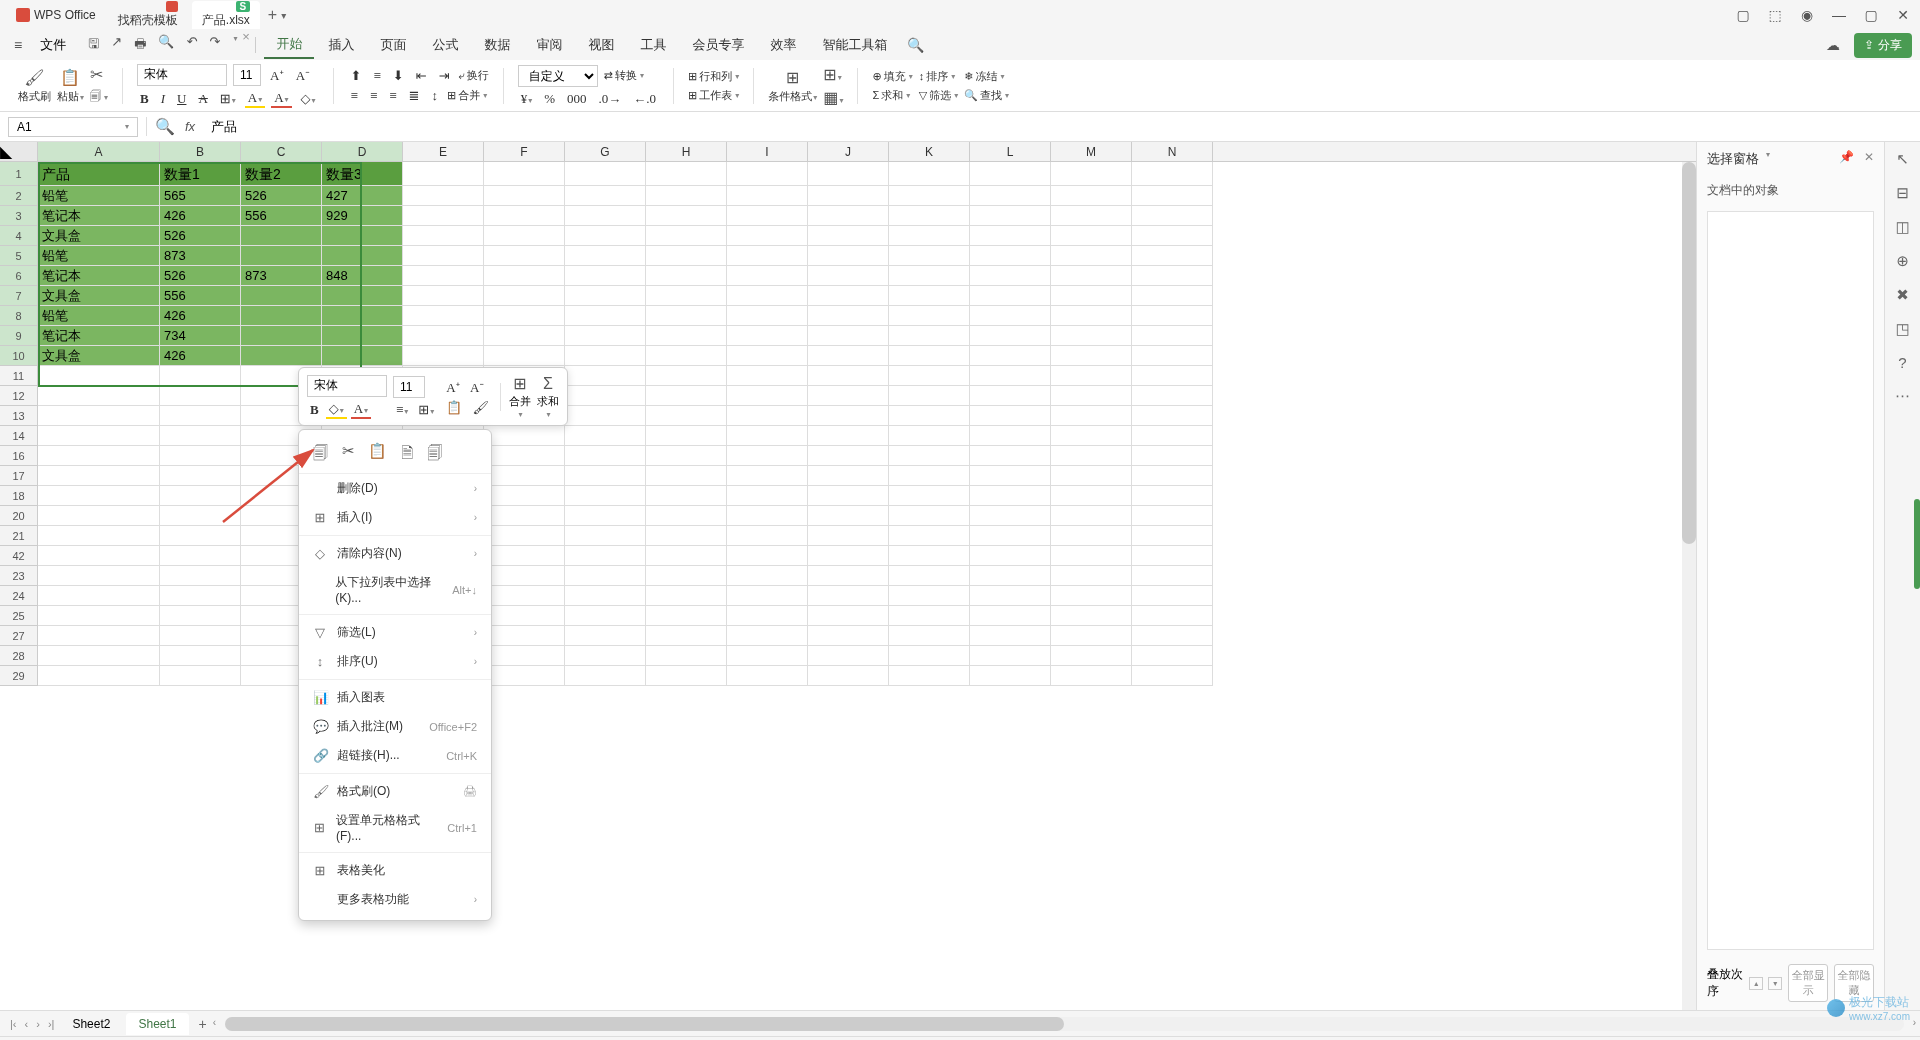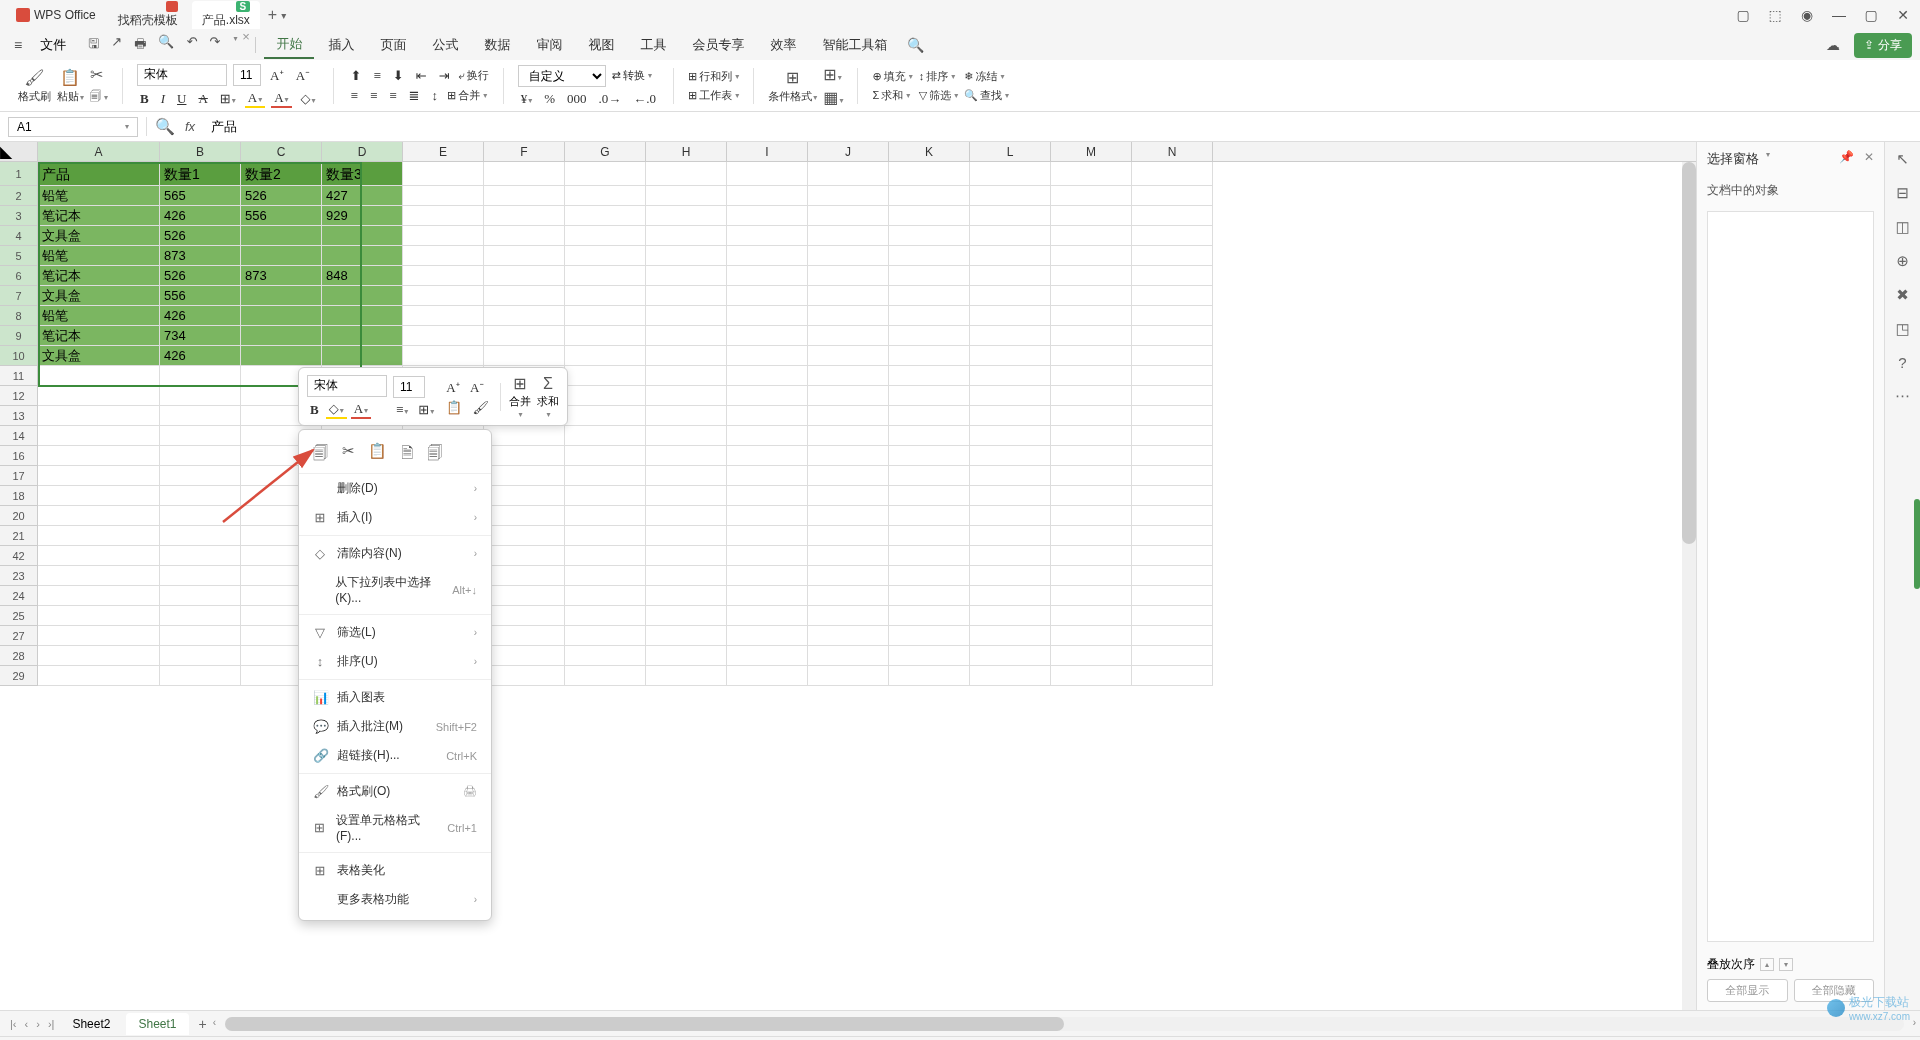--- a/index.html
+++ b/index.html
@@ -92,21 +92,21 @@
 
 
 .red-arrow { position: absolute; left: 218px; top: 300px; pointer-events: none; z-index: 102; }
 
 
 .side-panel { width: 188px; background: #fafafa; border-left: 1px solid #ddd; display: flex; flex-direction: column; }
 .side-header { display: flex; align-items: flex-start; padding: 8px 10px; font-size: 13px; color: #333; gap: 6px; }
 .side-header-right { margin-left: auto; display: flex; gap: 10px; color: #888; font-size: 12px; }
 .side-sub { font-size: 12px; color: #555; padding: 6px 10px; }
 .side-body { flex: 1; margin: 6px 10px; background: #fff; border: 1px solid #e0e0e0; }
-.side-footer { padding: 8px 10px; display: flex; flex-direction: column; gap: 6px; }
+.side-footer { padding: 8px 10px; display: flex; flex-direction: row; gap: 6px; }
 .side-select { display: flex; align-items: center; font-size: 12px; gap: 4px; }
 .side-buttons { display: flex; gap: 6px; }
 .side-btn { flex: 1; border: 1px solid #ccc; background: #fff; font-size: 11px; padding: 3px 0; text-align: center; color: #999; border-radius: 3px; }
 
 
 .right-rail { width: 36px; background: #f5f5f5; border-left: 1px solid #ddd; display: flex; flex-direction: column; align-items: center; padding-top: 8px; gap: 16px; }
 .rail-icon { font-size: 15px; color: #666; cursor: pointer; }
 
 
 .sheet-tabs { height: 26px; background: #f5f5f5; display: flex; align-items: center; border-top: 1px solid #ddd; padding: 0 8px; gap: 4px; }
@@ -246,21 +246,21 @@
         <span class="letter-btn">≣</span>
         <span class="letter-btn">↕</span>
         <span class="rb-small">⊞<span>合并</span><span class="drop">▾</span></span>
       </div>
     </div>
   </div>
   <span class="ribbon-sep"></span>
   <div class="ribbon-group">
     <div class="rb-stack">
       <div class="rb-row">
-        <select class="rb-input" style="width:88px"><option>自定义</option></select>
+        <select class="rb-input" style="width:80px"><option>自定义</option></select>
         <span class="rb-small">⇄<span>转换</span><span class="drop">▾</span></span>
       </div>
       <div class="rb-row">
         <span class="letter-btn">¥<span class="drop">▾</span></span>
         <span class="letter-btn">%</span>
         <span class="letter-btn">000</span>
         <span class="letter-btn">.0→</span>
         <span class="letter-btn">←.0</span>
       </div>
     </div>
@@ -864,21 +864,21 @@
           <span class="ctx-arrow">›</span>
         </div>
       <div class="ctx-sep"></div>
       <div class="ctx-item">
           <span class="ctx-item-icon">📊</span>
           <span>插入图表</span>
         </div>
       <div class="ctx-item">
           <span class="ctx-item-icon">💬</span>
           <span>插入批注(M)</span>
-          <span class="ctx-shortcut">Shift+F2</span>
+          <span class="ctx-shortcut">Office+F2</span>
         </div>
       <div class="ctx-item">
           <span class="ctx-item-icon">🔗</span>
           <span>超链接(H)...</span>
           <span class="ctx-shortcut">Ctrl+K</span>
         </div>
       <div class="ctx-sep"></div>
       <div class="ctx-item">
           <span class="ctx-item-icon">🖌</span>
           <span>格式刷(O)</span>

